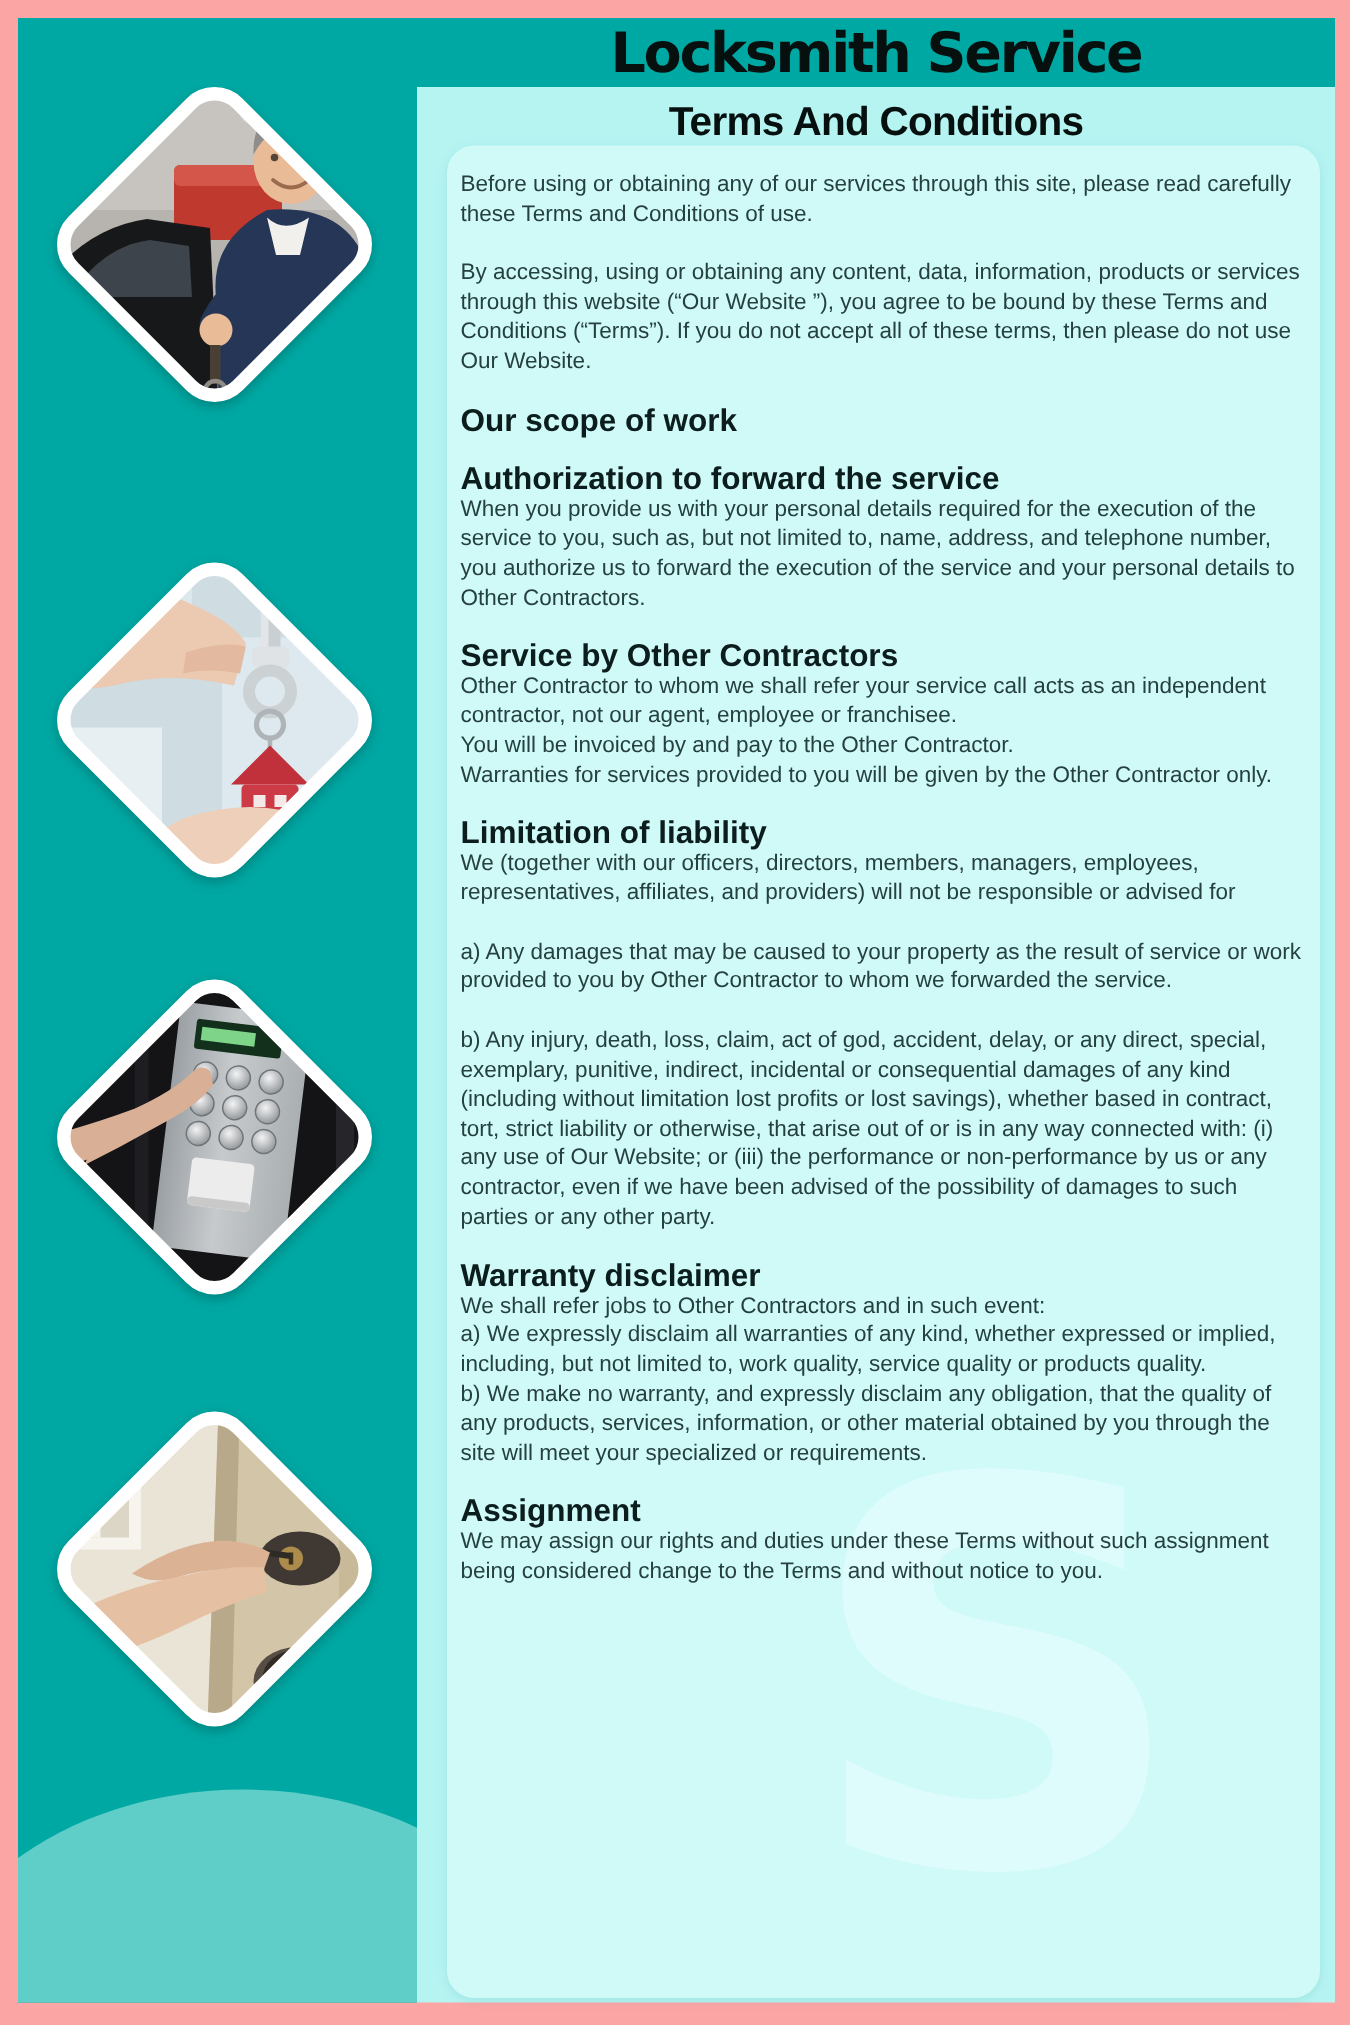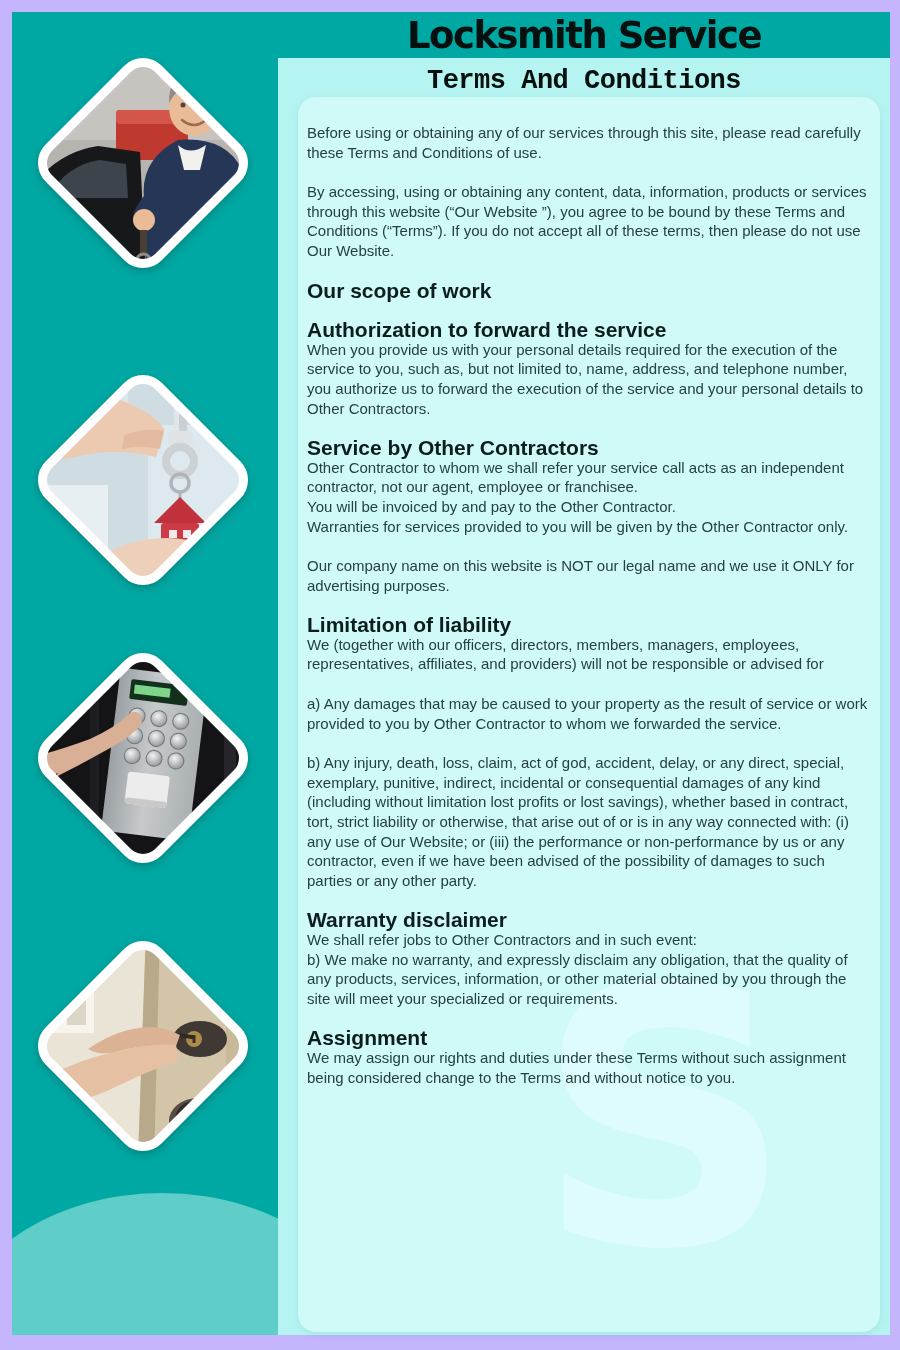--- a/index.html
+++ b/index.html
@@ -1,18 +1,18 @@
 <!DOCTYPE html>
 <html><head>
 <meta charset="utf-8">
 <style>
   html,body{margin:0;padding:0;}
   .page{
     position:relative; width:900px; height:1350px;
-    background:#c4b5fd;
+    background:#fca5a5;
     font-family:"Liberation Sans", sans-serif;
     overflow:hidden;
   }
   .header-bar{
     position:absolute; left:12px; top:12px; width:878px; height:46px;
     background:#00a8a3;
   }
   .title{
     position:absolute; left:266px; top:0; width:612px; height:46px;
     margin:0; text-align:center;
@@ -33,38 +33,38 @@
     filter:drop-shadow(0 3px 4px rgba(0,45,45,.30));
   }
   .d1{top:-10px;} .d2{top:307px;} .d3{top:585px;} .d4{top:873px;}
   .content{
     position:absolute; left:278px; top:58px; width:612px; height:1277px;
     background:#b6f4f2;
   }
   .subtitle{
     margin:0; position:absolute; left:0; top:8px; width:612px;
     text-align:center;
-    font-family:Liberation Mono, monospace;
+    font-family:Liberation Sans, sans-serif;
     font-weight:bold; font-size:27px; letter-spacing:-0.5px; color:#05100f;
   }
   .card{
     position:absolute; left:20px; top:39px; width:582px; height:1235px;
     background:#cffaf8; border-radius:18px;
     box-shadow:0 2px 8px rgba(0,130,130,.12);
     box-sizing:border-box; padding:16px 10px 0 9px;
     overflow:hidden;
   }
   .watermark{
     position:absolute; left:238px; top:845px;
     font-family:"DejaVu Sans", sans-serif;
     font-weight:bold; font-size:356px; line-height:1;
     color:#defcfb; pointer-events:none; z-index:0;
   }
   .sections{position:relative; z-index:1;}
-  .section{margin:10px 0 20px 0;}
+  .section{margin:0 0 20px 0;}
   .section h3{
     margin:0; font-size:21px; line-height:19.6px;
     font-weight:bold; color:#0b1d1c;
   }
   .section p{
     margin:0; font-size:15px; line-height:19.6px; color:#25403f;
   }
 </style>
 </head>
 <body>
@@ -242,35 +242,33 @@
             <h3>Authorization to forward the service</h3>
             <p>When you provide us with your personal details required for the execution of the service to you, such as, but not limited to, name, address, and telephone number, you authorize us to forward the execution of the service and your personal details to Other Contractors.</p>
           </div>
           <div class="section">
             <h3>Service by Other Contractors</h3>
             <p>Other Contractor to whom we shall refer your service call acts as an independent contractor, not our agent, employee or franchisee.</p>
             <p>You will be invoiced by and pay to the Other Contractor.</p>
             <p>Warranties for services provided to you will be given by the Other Contractor only.</p>
           </div>
           <div class="section">
-            <p>Our company name on this website is NOT our legal name and we use it ONLY for advertising purposes.</p>
-          </div>
-          <div class="section">
             <h3>Limitation of liability</h3>
             <p>We (together with our officers, directors, members, managers, employees, representatives, affiliates, and providers) will not be responsible or advised for</p>
           </div>
           <div class="section">
             <p>a) Any damages that may be caused to your property as the result of service or work provided to you by Other Contractor to whom we forwarded the service.</p>
           </div>
           <div class="section">
             <p>b) Any injury, death, loss, claim, act of god, accident, delay, or any direct, special, exemplary, punitive, indirect, incidental or consequential damages of any kind (including without limitation lost profits or lost savings), whether based in contract, tort, strict liability or otherwise, that arise out of or is in any way connected with: (i) any use of Our Website; or (iii) the performance or non-performance by us or any contractor, even if we have been advised of the possibility of damages to such parties or any other party.</p>
           </div>
           <div class="section">
             <h3>Warranty disclaimer</h3>
             <p>We shall refer jobs to Other Contractors and in such event:</p>
+            <p>a) We expressly disclaim all warranties of any kind, whether expressed or implied, including, but not limited to, work quality, service quality or products quality.</p>
             <p>b) We make no warranty, and expressly disclaim any obligation, that the quality of any products, services, information, or other material obtained by you through the site will meet your specialized or requirements.</p>
           </div>
           <div class="section">
             <h3>Assignment</h3>
             <p>We may assign our rights and duties under these Terms without such assignment being considered change to the Terms and without notice to you.</p>
           </div>
         </div>
     </div>
   </main>
 

